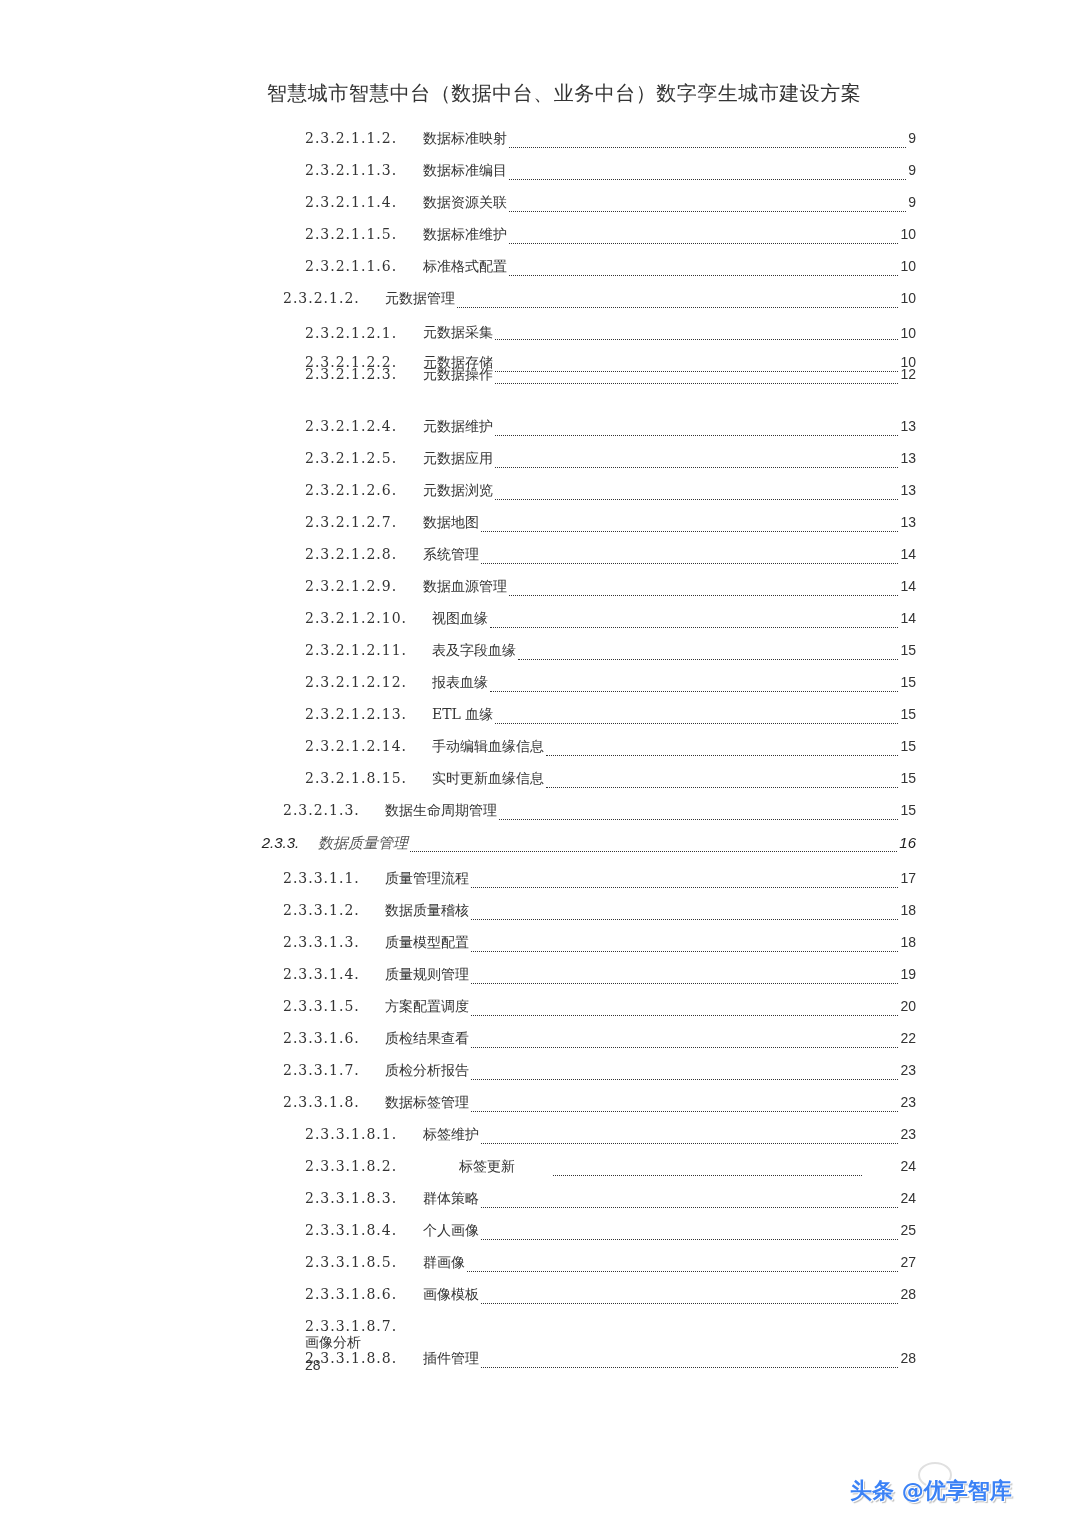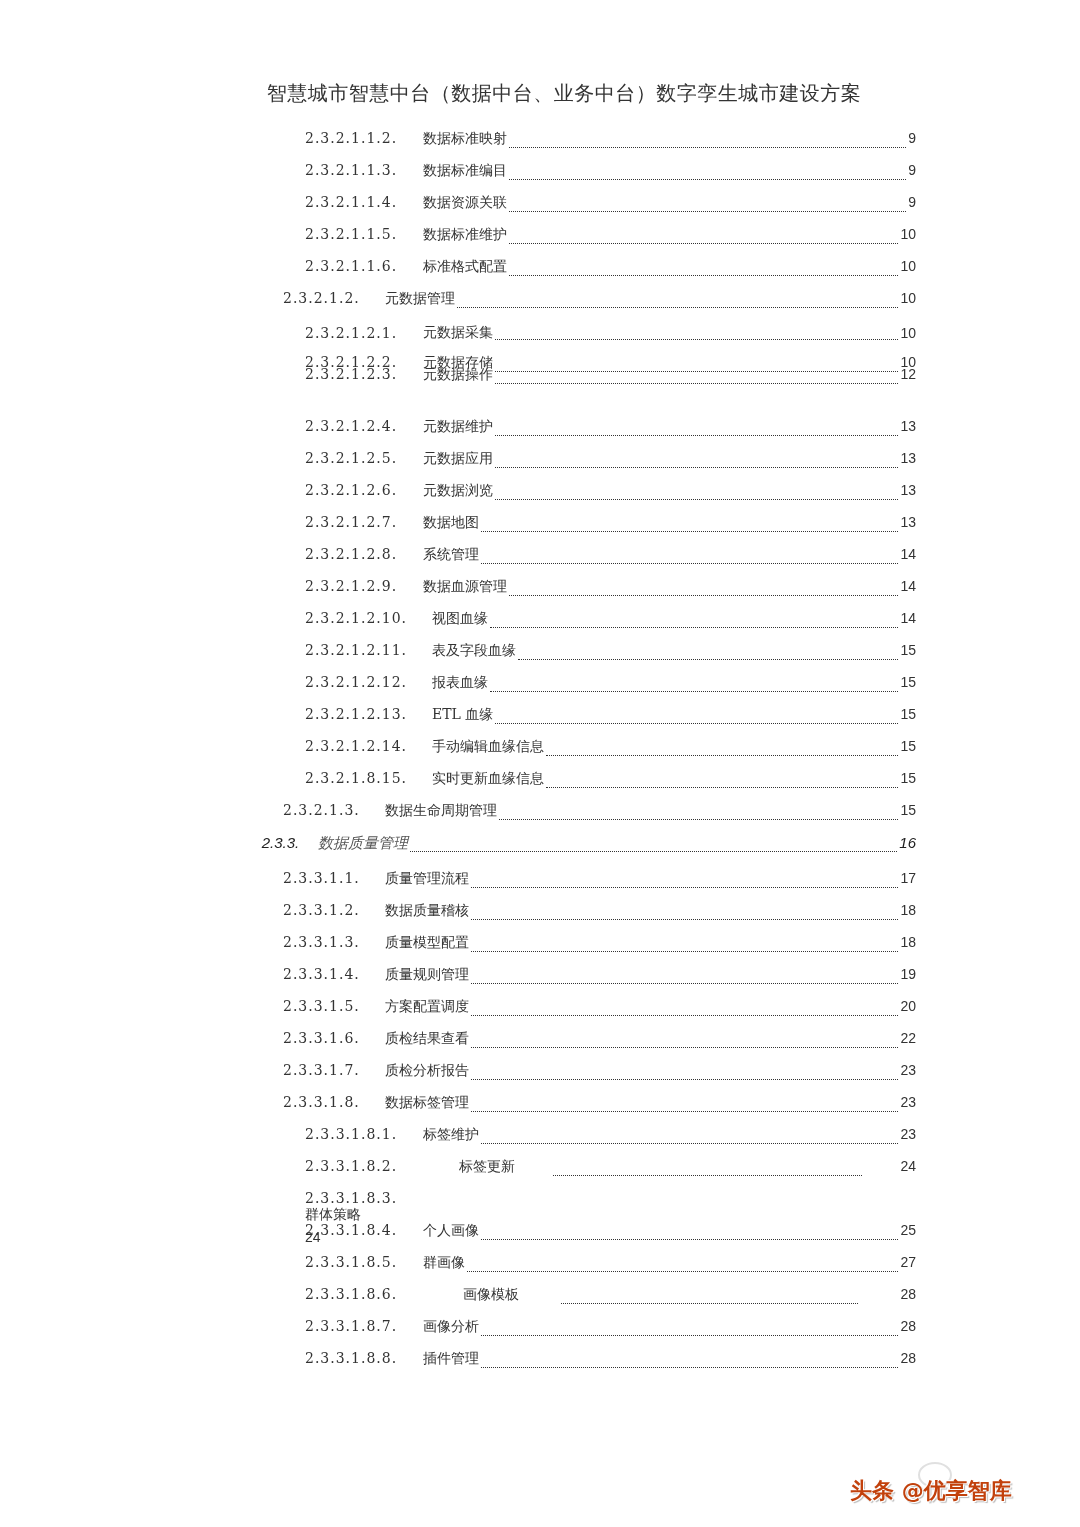--- a/index.html
+++ b/index.html
@@ -20,21 +20,21 @@
   }
   .row .page {
     font-family: "Liberation Sans", "DejaVu Sans", sans-serif; font-size: 14px; white-space: nowrap;
   }
   .row.l3 { font-family: "Liberation Sans", "DejaVu Sans", sans-serif; font-style: italic; font-size: 15px; color: #222; text-align: center; }
   .row.l3 .num { font-weight: normal; letter-spacing: 0; font-style: italic; }
   .row.l3 .title { color: #555; }
   .row.l3 .page { font-size: 15px; font-style: italic; }
   .watermark {
     position: absolute; left: 850px; top: 1476px;
-    font-family: "DejaVu Sans", sans-serif; font-size: 22px; font-weight: bold; color: #c2410c;
+    font-family: "DejaVu Sans", sans-serif; font-size: 22px; font-weight: bold; color: #3b82f6;
     text-shadow: 1px 1px 0 #fff, -1px -1px 0 #fff, 2px 2px 1px #bbb;
     text-align: center;
   }
   .wm-icon {
     position: absolute; left: 918px; top: 1462px; width: 30px; height: 22px;
     border: 2px solid #ccc; border-radius: 50%; opacity: 0.6;
   }
 </style>
 </head>
 <body>
@@ -234,45 +234,45 @@
       <span class="title">标签维护</span>
       <span class="dots"></span>
       <span class="page">23</span>
     </div>
   <div class="row" style="left:305px;top:1158px;width:611px;gap:36px;">
       <span class="num" style="width:118px">2.3.3.1.8.2.</span>
       <span class="title">标签更新</span>
       <span class="dots"></span>
       <span class="page">24</span>
     </div>
-  <div class="row" style="left:305px;top:1190px;width:611px;flex-direction:column;">
+  <div class="row" style="left:305px;top:1190px;width:611px;">
       <span class="num" style="width:118px">2.3.3.1.8.3.</span>
       <span class="title">群体策略</span>
       <span class="dots"></span>
       <span class="page">24</span>
     </div>
   <div class="row" style="left:305px;top:1222px;width:611px;">
       <span class="num" style="width:118px">2.3.3.1.8.4.</span>
       <span class="title">个人画像</span>
       <span class="dots"></span>
       <span class="page">25</span>
     </div>
   <div class="row" style="left:305px;top:1254px;width:611px;">
       <span class="num" style="width:118px">2.3.3.1.8.5.</span>
       <span class="title">群画像</span>
       <span class="dots"></span>
       <span class="page">27</span>
     </div>
-  <div class="row" style="left:305px;top:1286px;width:611px;gap:40px;">
+  <div class="row" style="left:305px;top:1286px;width:611px;">
       <span class="num" style="width:118px">2.3.3.1.8.6.</span>
       <span class="title">画像模板</span>
       <span class="dots"></span>
       <span class="page">28</span>
     </div>
-  <div class="row" style="left:305px;top:1318px;width:611px;">
+  <div class="row" style="left:305px;top:1318px;width:611px;flex-direction:column;">
       <span class="num" style="width:118px">2.3.3.1.8.7.</span>
       <span class="title">画像分析</span>
       <span class="dots"></span>
       <span class="page">28</span>
     </div>
   <div class="row" style="left:305px;top:1350px;width:611px;">
       <span class="num" style="width:118px">2.3.3.1.8.8.</span>
       <span class="title">插件管理</span>
       <span class="dots"></span>
       <span class="page">28</span>

